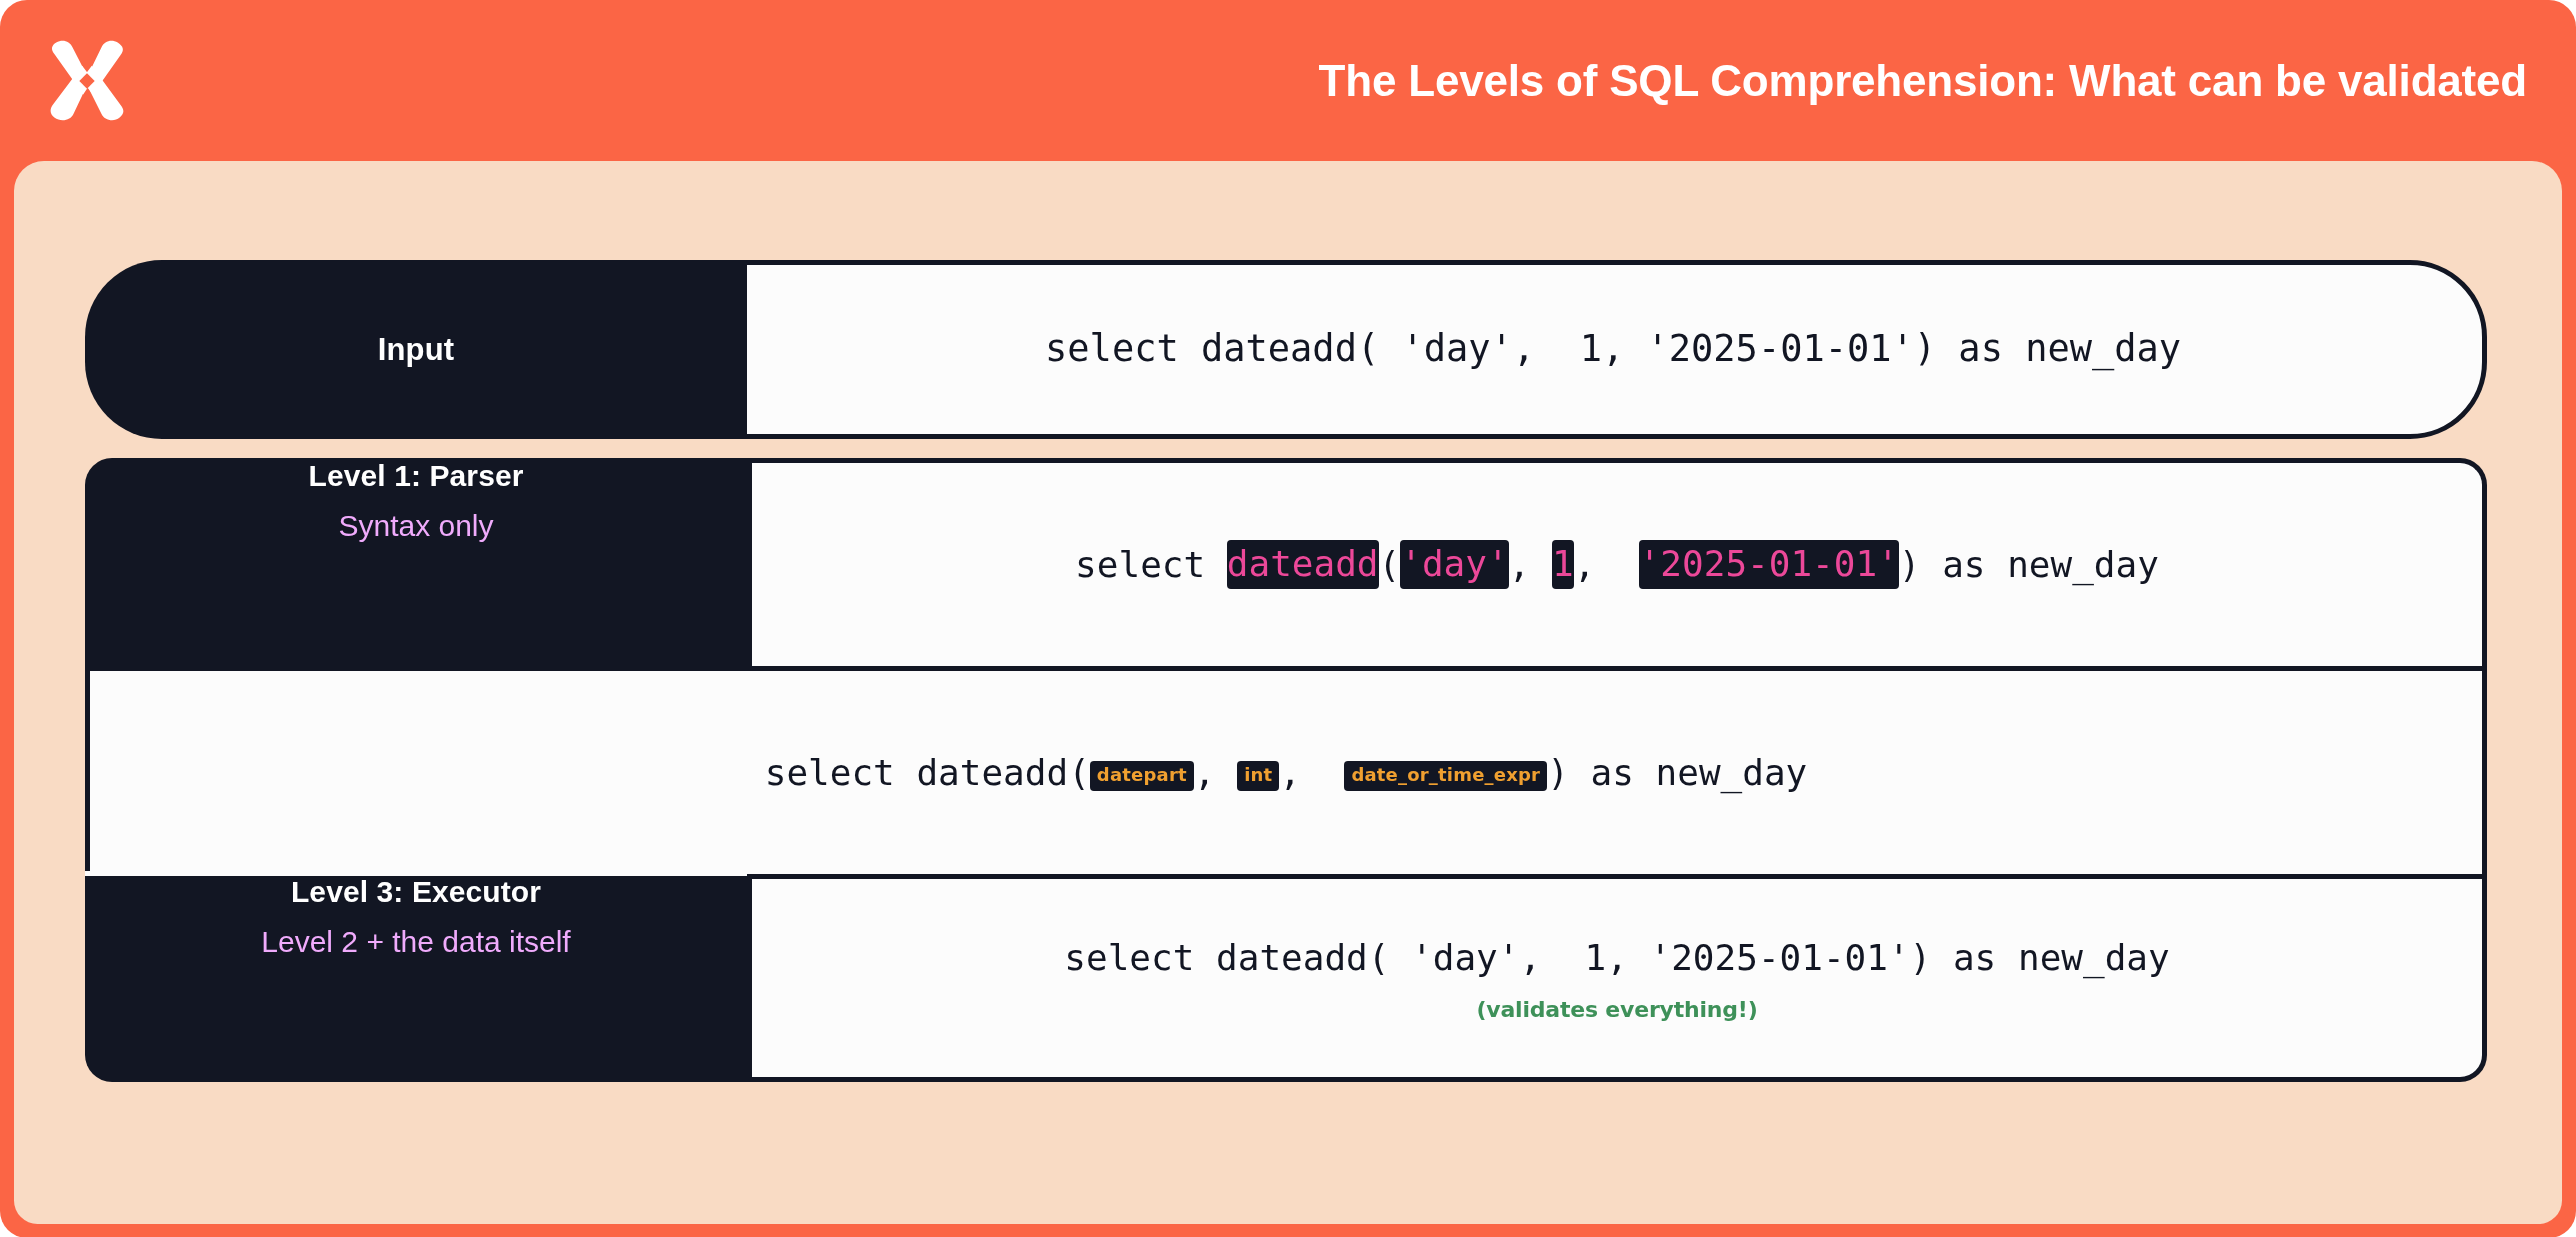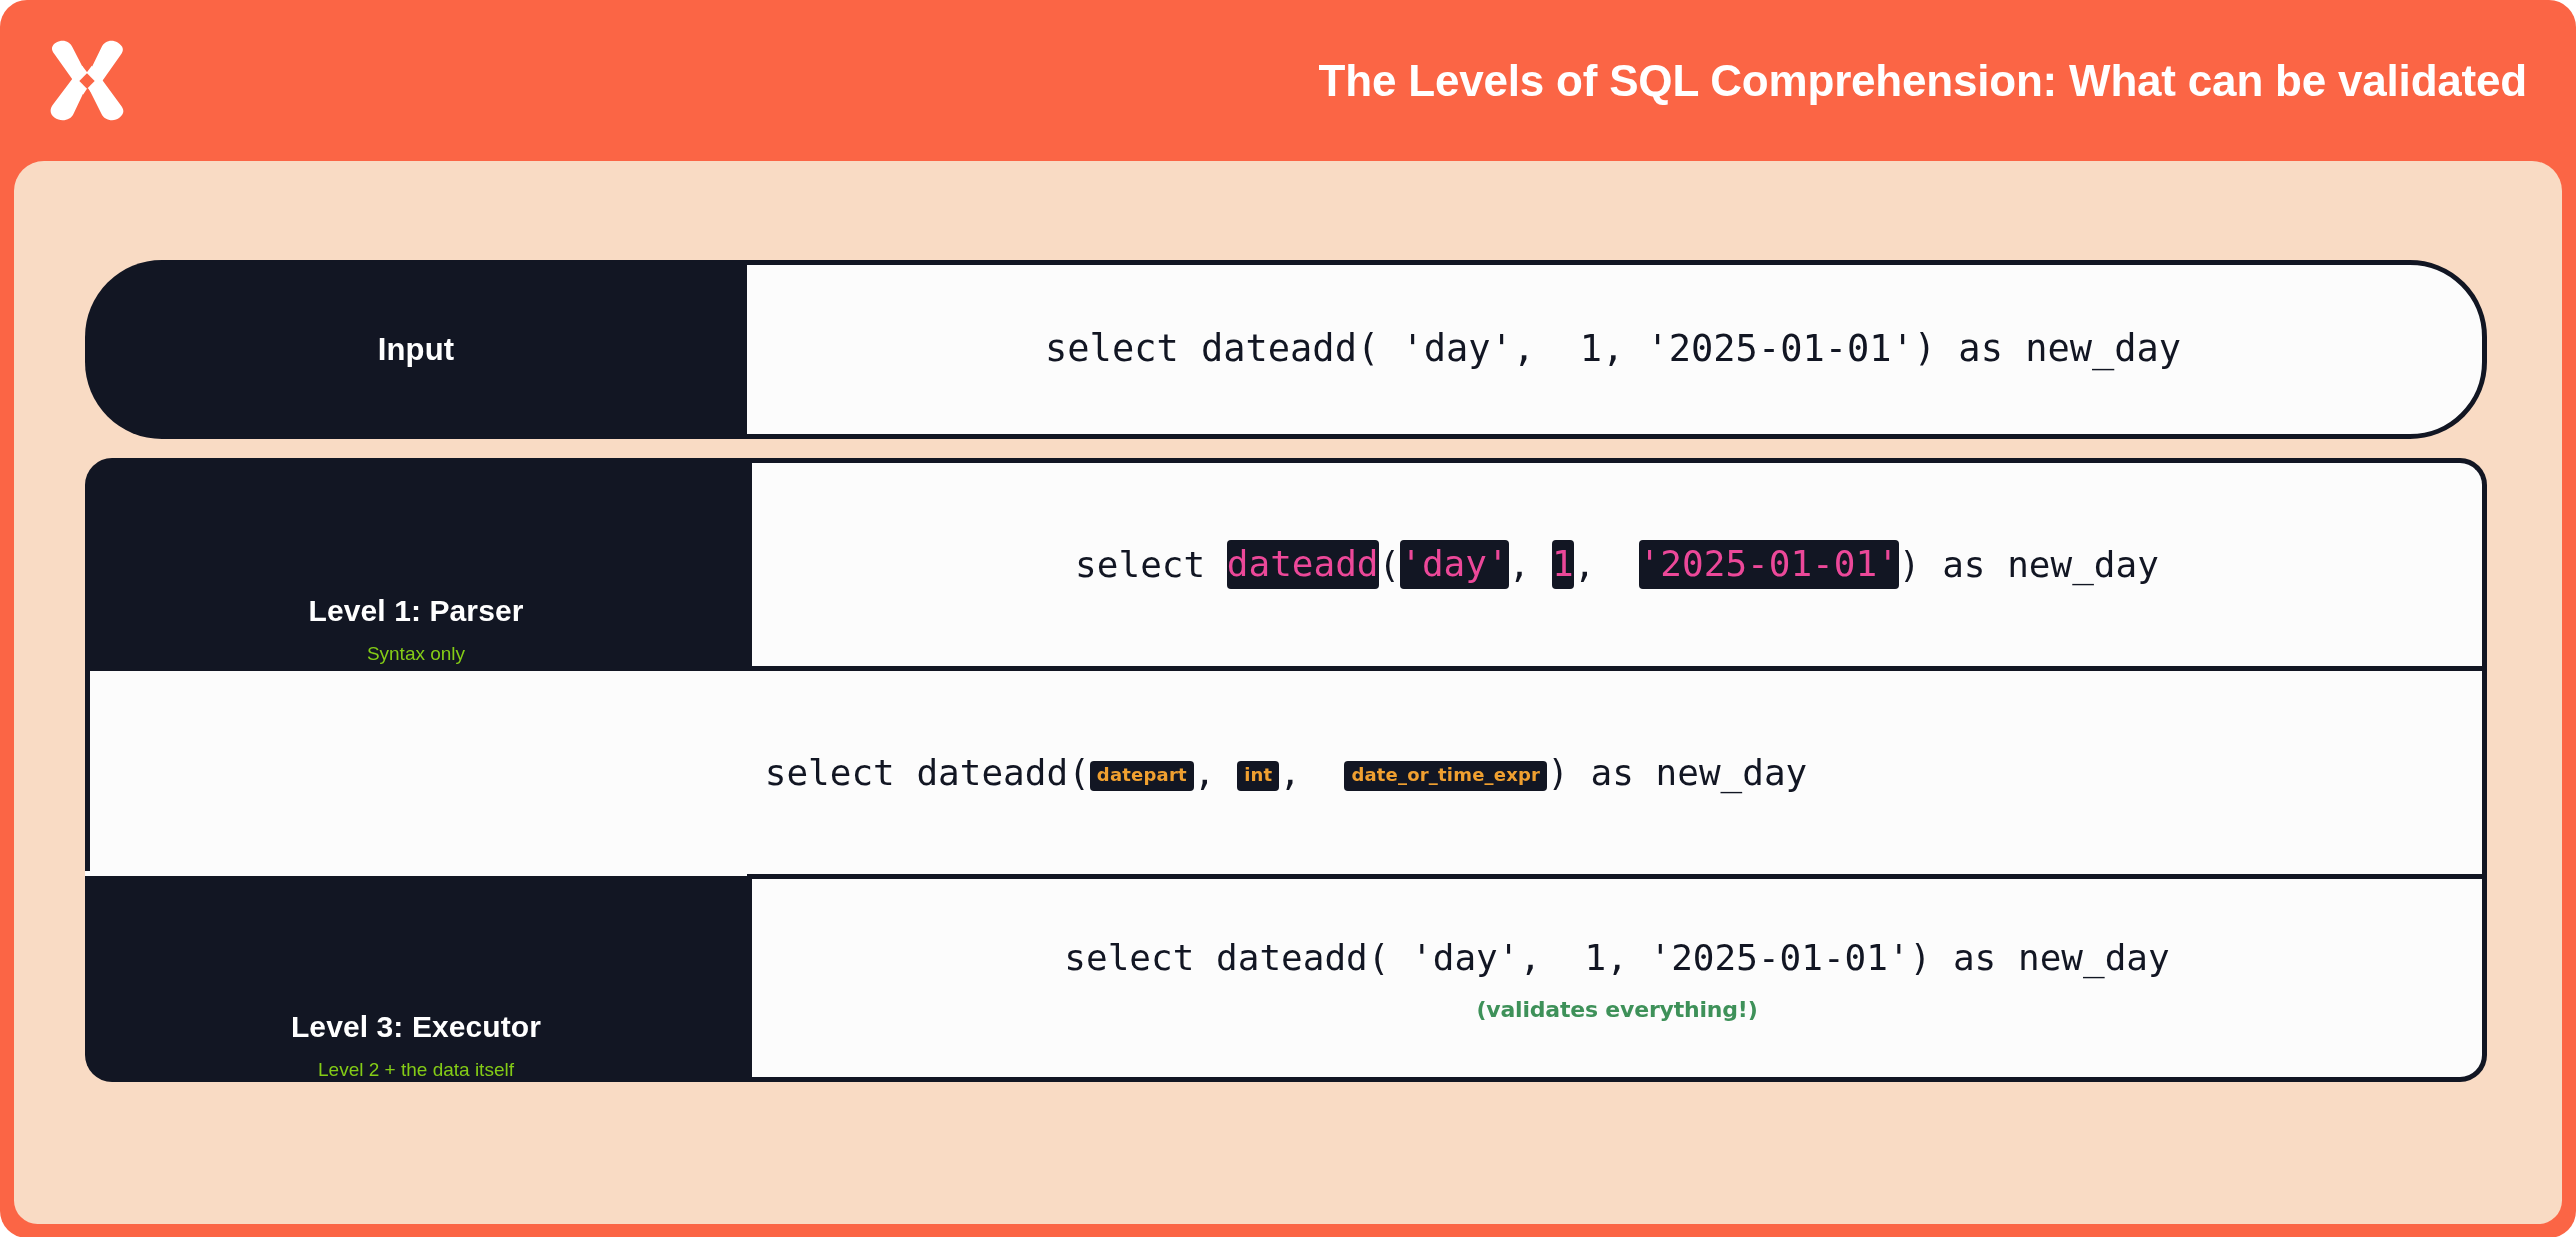--- a/index.html
+++ b/index.html
@@ -131,21 +131,21 @@
   .level-row:nth-child(3) { flex: 1 1 0; }
 
   .level-label-cell {
     position: relative;
     z-index: 3;
     flex: 0 0 662px;
     background: #121623;
     display: flex;
     flex-direction: column;
     align-items: center;
-    justify-content: flex-end;
+    justify-content: flex-start;
     padding: 0 44px;
     box-sizing: border-box;
     text-align: center;
   }
   .level-row:first-child .level-label-cell { border-radius: 27px 0 0 0; }
   .level-row:last-child  .level-label-cell { border-radius: 0 0 0 27px; }
   .level-row:not(:first-child) .level-label-cell::before {
     content: "";
     position: absolute;
     left: 0; right: 0; top: -3.1px;
@@ -154,22 +154,22 @@
   }
 
   .level-title {
     color: #ffffff;
     font-size: 30px;
     font-weight: bold;
     letter-spacing: 0.1px;
     line-height: 1.18;
   }
   .level-sub {
-    color: #84cc16;
-    font-size: 19px;
+    color: #f0abfc;
+    font-size: 30px;
     font-weight: normal;
     line-height: 1.34;
     margin-top: 12.5px;
     max-width: 548px;
   }
 
   .level-code-cell {
     position: relative;
     z-index: 2;
     flex: 1 1 auto;

